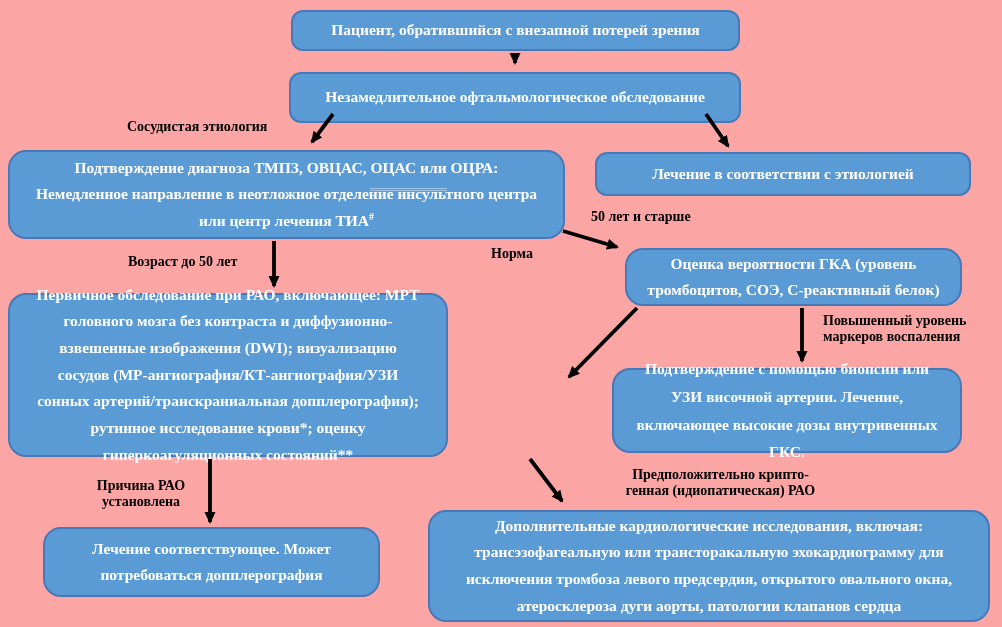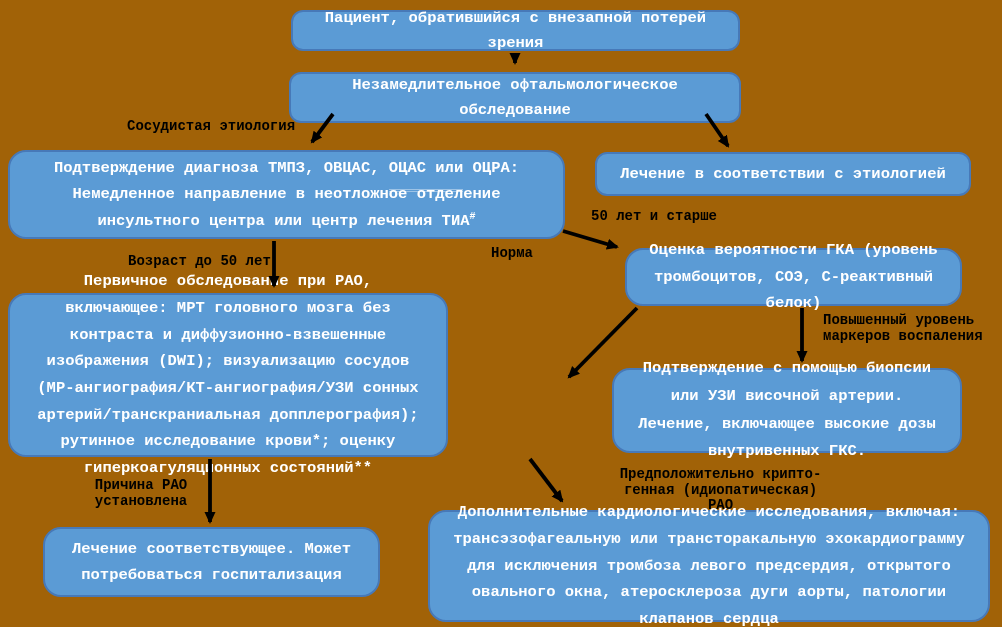--- a/index.html
+++ b/index.html
@@ -1,18 +1,18 @@
 <!DOCTYPE html>
 <html><head>
 <meta charset="utf-8">
 <style>
   html,body{margin:0;padding:0;background:#fff;}
   #canvas{
-    position:relative;width:1002px;height:627px;background:#a16207;
-    font-family:Liberation Mono, monospace;overflow:hidden;
+    position:relative;width:1002px;height:627px;background:#fca5a5;
+    font-family:Liberation Serif, serif;overflow:hidden;
   }
   .node{
     position:absolute;box-sizing:border-box;
     background:#5b9bd5;border:2px solid #4779b8;border-radius:12px;
     color:#ffffff;font-weight:600;font-size:15.5px;line-height:1.6;
     display:flex;align-items:center;justify-content:center;
     text-align:center;padding:4px 16px;
   }
   .node .txt{display:inline-block;width:100%;}
   .big{border-radius:18px;}
@@ -52,21 +52,21 @@
 
   <div class="node big" style="left:8px;top:293px;width:440px;height:164px;padding:4px 26px;line-height:1.72;">
     <span class="txt">Первичное обследование при РАО, включающее: МРТ головного мозга без контраста и диффузионно-взвешенные изображения (DWI); визуализацию сосудов (МР-ангиография/КТ-ангиография/УЗИ сонных артерий/транскраниальная допплерография); рутинное исследование крови*; оценку гиперкоагуляционных состояний**</span>
   </div>
 
   <div class="node big" style="left:612px;top:368px;width:350px;height:85px;line-height:1.78;">
     <span class="txt">Подтверждение с помощью биопсии или УЗИ височной артерии. Лечение, включающее высокие дозы внутривенных ГКС.</span>
   </div>
 
   <div class="node big" style="left:43px;top:527px;width:337px;height:70px;line-height:1.7;">
-    <span class="txt">Лечение соответствующее. Может потребоваться госпитализация</span>
+    <span class="txt">Лечение соответствующее. Может потребоваться допплерография</span>
   </div>
 
   <div class="node big" style="left:428px;top:510px;width:562px;height:112px;line-height:1.72;">
     <span class="txt">Дополнительные кардиологические исследования, включая: трансэзофагеальную или трансторакальную эхокардиограмму для исключения тромбоза левого предсердия, открытого овального окна, атеросклероза дуги аорты, патологии клапанов сердца</span>
   </div>
 
   <div class="lbl" style="left:127px;top:119px;">Сосудистая этиология</div>
 
 
   <div class="lbl" style="left:591px;top:209px;">50 лет и старше</div>

